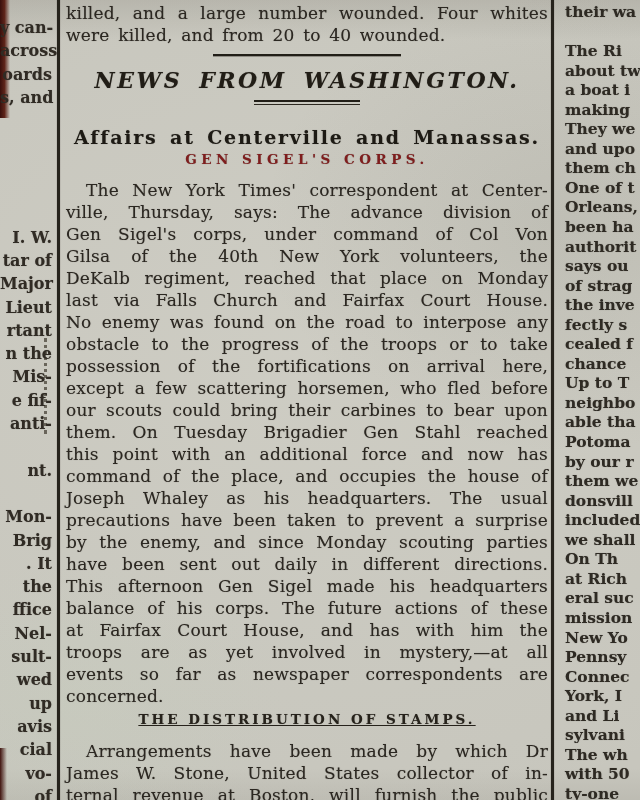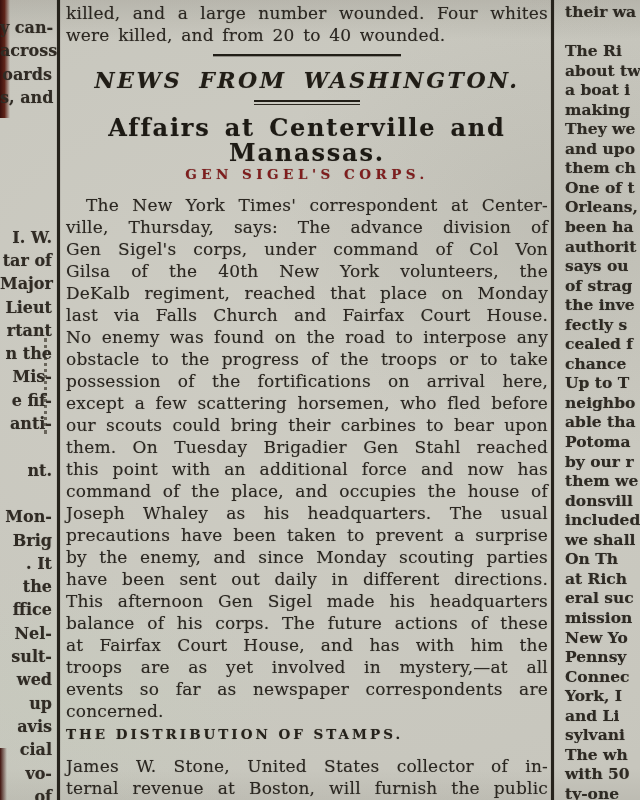--- a/index.html
+++ b/index.html
@@ -47,26 +47,26 @@
   .jl{text-align:justify;text-align-last:justify;}
   .ll{text-align:left;word-spacing:3px;}
   .indent{text-indent:20px;}
 
   .hrule1{width:188px;height:2px;background:#211e17;margin:8px auto 0 auto;
     box-shadow:0 1px 0 rgba(33,30,23,.35);}
   .head-news{margin-top:9px;text-align:center;font-style:italic;font-weight:bold;
     font-size:22px;line-height:30px;letter-spacing:2.5px;word-spacing:7px;color:#211d16;}
   .hrule2{width:106px;margin:5px auto 0 auto;border-top:2px solid #211e17;
     border-bottom:1px solid #2c2820;height:2px;}
-  .head-affairs{margin-top:10px;text-align:center;font-weight:bold;
-    font-size:24px;line-height:25px;letter-spacing:1.8px;word-spacing:4px;color:#1d1a14;}
+  .head-affairs{margin-top:20px;text-align:center;font-weight:bold;
+    font-size:19px;line-height:25px;letter-spacing:1.8px;word-spacing:4px;color:#1d1a14;}
   .head-caps{margin-top:1px;text-align:center;font-weight:bold;
     font-size:13.5px;line-height:17px;letter-spacing:4.5px;color:#7f1d1d;}
-  .head-caps2{margin-top:3px;margin-bottom:2px;text-align:left;font-weight:bold;
-    font-size:13.5px;line-height:19px;letter-spacing:3px;color:#26221b;}
+  .head-caps2{margin-top:3px;margin-bottom:2px;text-align:center;font-weight:bold;
+    font-size:13.5px;line-height:19px;letter-spacing:3px;color:#26221b;text-decoration:underline;}
   .para{margin-top:11px;}
 </style>
 </head>
 <body>
 
 <div class="edge-tl"></div>
 <div class="edge-bl"></div>
 <div class="specks"></div>
 
 <div class="vrule left"></div>
@@ -195,20 +195,21 @@
         <div class="body-line jl">at Fairfax Court House, and has with him the</div>
         <div class="body-line jl">troops are as yet involved in mystery,—at all</div>
         <div class="body-line jl">events so far as newspaper correspondents are</div>
       </div>
     <div class="body-line ll">concerned.</div>
   </div>
 
   <div class="head-caps2">THE DISTRIBUTION OF STAMPS.</div>
 
   <div class="para">
+    <div class="body-line jl indent">Arrangements have been made by which Dr</div>
     <div>
         <div class="body-line jl">James W. Stone, United States collector of in-</div>
         <div class="body-line jl">ternal revenue at Boston, will furnish the public</div>
         <div class="body-line jl">generally, especially in New England, with rev-</div>
       </div>
   </div>
 
 </div>
 
 </body></html>

